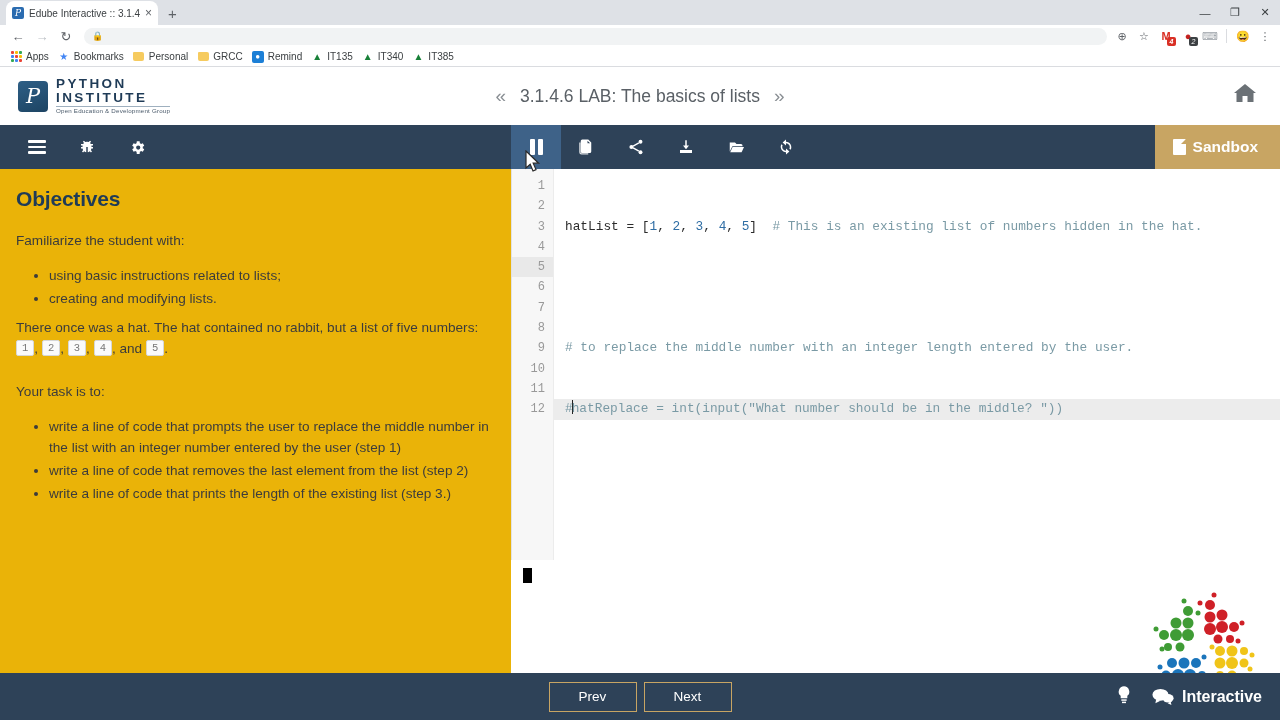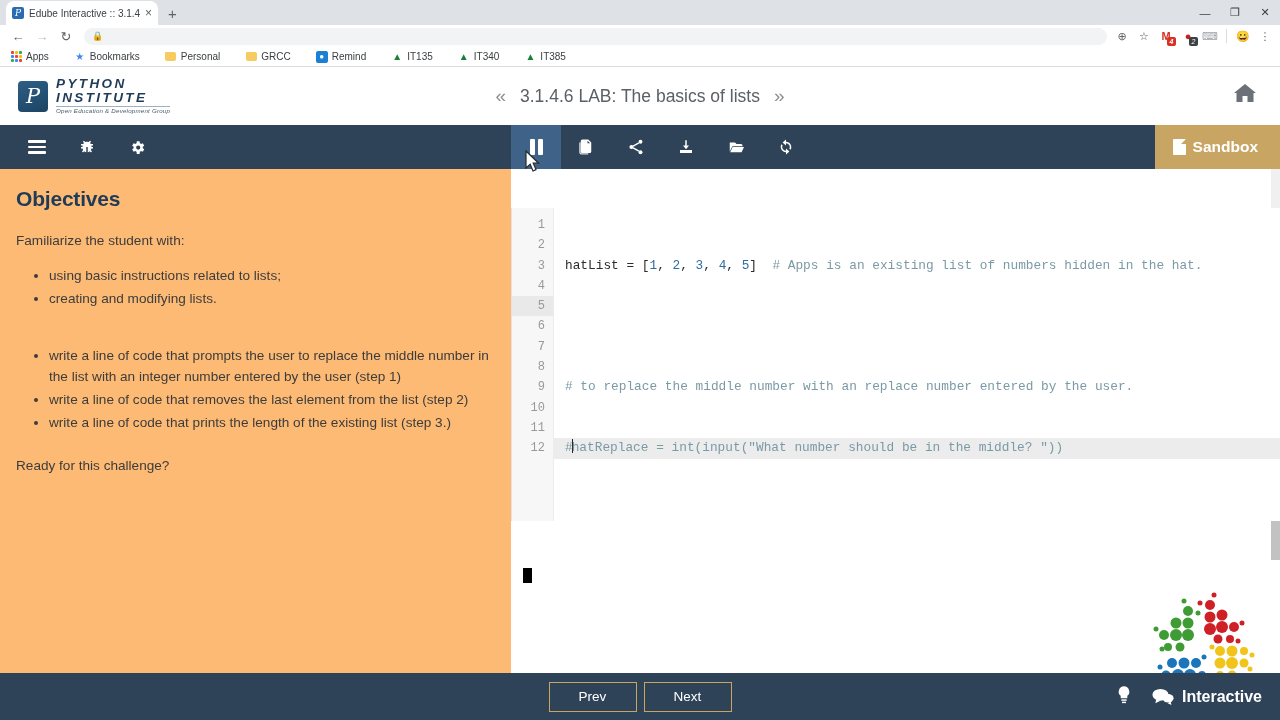--- a/index.html
+++ b/index.html
@@ -56,21 +56,21 @@
     font-size: 11px; color: #5f6368; position: relative; }
   .ext-badge {
     position: absolute; right: -1px; bottom: -1px; min-width: 9px; height: 9px;
     border-radius: 2px; font-size: 7px; color: #fff; line-height: 9px; text-align: center;
     padding: 0 1px;
   }
   .sep-v { width: 1px; height: 14px; background: #dadce0; margin: 0 3px; }
 
   .bookmarks-bar {
     height: 20px; background: #ffffff; border-bottom: 1px solid #dadce0;
-    display: flex; align-items: center; padding: 0 8px; gap: 16px;
+    display: flex; align-items: center; padding: 0 8px; gap: 0;
   }
   .bm { display: flex; align-items: center; gap: 4px; padding: 0 7px 0 2px;
     font-size: 10px; color: #3c4043; white-space: nowrap; }
   .bm-ico { width: 12px; height: 12px; display: flex; align-items: center; justify-content: center;
     font-size: 10px; flex: 0 0 auto; }
   .grid-ico { display: grid; grid-template-columns: repeat(3,3px); grid-template-rows: repeat(3,3px);
     gap: 1px; }
   .grid-ico i { display: block; width: 3px; height: 3px; border-radius: 1px; }
   .folder-ico { width: 11px; height: 9px; background: #f6cb5f; border-radius: 1px 2px 2px 2px; }
 
@@ -79,21 +79,21 @@
     height: 58px; background: #ffffff; display: flex; align-items: center;
     position: relative; border-bottom: 0;
   }
   .logo-wrap { display: flex; align-items: center; gap: 8px; padding-left: 18px; }
   .logo-mark {
     width: 30px; height: 31px; border-radius: 4px;
     background: linear-gradient(160deg,#2e5f86 0%, #1d4463 100%);
     color: #fff; font-family: "DejaVu Serif", serif; font-style: italic;
     font-size: 21px; display: flex; align-items: center; justify-content: center;
   }
-  .logo-text { line-height: 1.05; font-style: italic; }
+  .logo-text { line-height: 1.05; }
   .logo-l1, .logo-l2 {
     font-size: 13.5px; font-weight: bold; letter-spacing: 2.4px; color: #1f3b57;
   }
   .logo-l3 {
     font-size: 6.2px; color: #4a5a6a; letter-spacing: .2px; margin-top: 1px;
     border-top: 1px solid #9fb0bf; padding-top: 1px;
   }
   .lesson-title-wrap {
     position: absolute; left: 0; right: 0; top: 0; bottom: 0;
     display: flex; align-items: center; justify-content: center; gap: 14px;
@@ -111,21 +111,21 @@
   .left-toolbar {
     height: 44px; background: #2e4258; display: flex; align-items: center;
     padding-left: 12px; gap: 0; flex: 0 0 auto;
   }
   .lt-btn { width: 50px; height: 44px; display: flex; align-items: center; justify-content: center;
     color: #ffffff; font-size: 17px; }
   .hamburger { display: flex; flex-direction: column; gap: 3px; }
   .hamburger i { display: block; width: 18px; height: 2.5px; background: #fff; border-radius: 1px; }
 
   .left-content {
-    flex: 1 1 auto; background: #fdba74; padding: 14px 22px 10px 16px;
+    flex: 1 1 auto; background: #eab308; padding: 14px 22px 10px 16px;
     color: #3c3c3c; font-size: 13.6px; line-height: 1.55; overflow: hidden; position: relative;
   }
   .left-content h2 {
     color: #1f3b57; font-size: 21px; font-weight: bold; margin: 0 0 14px 0; letter-spacing: -.2px;
   }
   .left-content h2.second { margin-top: 30px; }
   .left-content p { margin: 0 0 8px 0; }
   .left-content ul { margin: 14px 0 8px 0; padding-left: 33px; }
   .left-content li { margin-bottom: 2px; }
   .codechip {
@@ -135,21 +135,21 @@
   }
   .spacer-sm { height: 14px; }
   .left-scrollbar {
     position: absolute; right: 0; top: 44px; width: 9px; bottom: 0; background: #f0f0f0;
   }
   .left-scroll-thumb {
     position: absolute; left: 0; width: 9px; top: 186px; height: 330px; background: #c2c2c2;
   }
 
   
-  .right-pane { flex: 1 1 auto; height: 100%; display: flex; flex-direction: column; gap: 39px; }
+  .right-pane { flex: 1 1 auto; height: 100%; display: flex; flex-direction: column; }
   .editor-toolbar {
     height: 44px; background: #2e4258; display: flex; align-items: center; flex: 0 0 auto;
     position: relative;
   }
   .et-btn {
     width: 50px; height: 44px; display: flex; align-items: center; justify-content: center;
     color: #ffffff; font-size: 16px; position: relative;
   }
   .et-btn.active { background: #3e6288; }
   .pause-ico { display: flex; gap: 3px; }
@@ -358,28 +358,31 @@
     </div>
 
     <div class="left-content">
       <h2>Objectives</h2>
       <p>Familiarize the student with:</p>
       <ul>
         <li>using basic instructions related to lists;</li>
         <li>creating and modifying lists.</li>
       </ul>
 
+      <p>
+        <span>There once was a hat. The hat contained no rabbit, but a list of five numbers: </span><span class="codechip">1</span><span>, </span><span class="codechip">2</span><span>, </span><span class="codechip">3</span><span>, </span><span class="codechip">4</span><span>, and </span><span class="codechip">5</span><span>.</span>
+      </p>
       <div class="spacer-sm"></div>
+      <p>Your task is to:</p>
       <ul>
         <li>write a line of code that prompts the user to replace the middle number in the list with an integer number entered by the user (step 1)</li>
         <li>write a line of code that removes the last element from the list (step 2)</li>
         <li>write a line of code that prints the length of the existing list (step 3.)</li>
       </ul>
       <div class="spacer-sm"></div>
-      <p>Ready for this challenge?</p>
     </div>
     <div class="left-scrollbar">
       <div class="left-scroll-thumb"></div>
     </div>
   </div>
 
   <div class="right-pane">
     <div class="editor-toolbar">
       <span class="et-btn active">
         <span class="pause-ico">
@@ -434,23 +437,23 @@
         <div class="hl">5</div>
         <div>6</div>
         <div>7</div>
         <div>8</div>
         <div>9</div>
         <div>10</div>
         <div>11</div>
         <div>12</div>
       </div>
       <div class="code-lines">
-        <div class="ln"><span>hatList = [<span class="num">1</span>, <span class="num">2</span>, <span class="num">3</span>, <span class="num">4</span>, <span class="num">5</span>]  <span class="cm"># Apps is an existing list of numbers hidden in the hat.</span></span></div>
+        <div class="ln"><span>hatList = [<span class="num">1</span>, <span class="num">2</span>, <span class="num">3</span>, <span class="num">4</span>, <span class="num">5</span>]  <span class="cm"># This is an existing list of numbers hidden in the hat.</span></span></div>
         <div class="ln"><span></span>&nbsp;</div>
-        <div class="ln"><span><span class="cm"># to replace the middle number with an replace number entered by the user.</span></span></div>
+        <div class="ln"><span><span class="cm"># to replace the middle number with an integer length entered by the user.</span></span></div>
         <div class="ln hl"><span><span class="cm">#<span class="caret"></span>hatReplace = int(input("What number should be in the middle? "))</span></span></div>
         <div class="ln"><span></span>&nbsp;</div>
         
         
         
         
         
         
       </div>
     </div>

